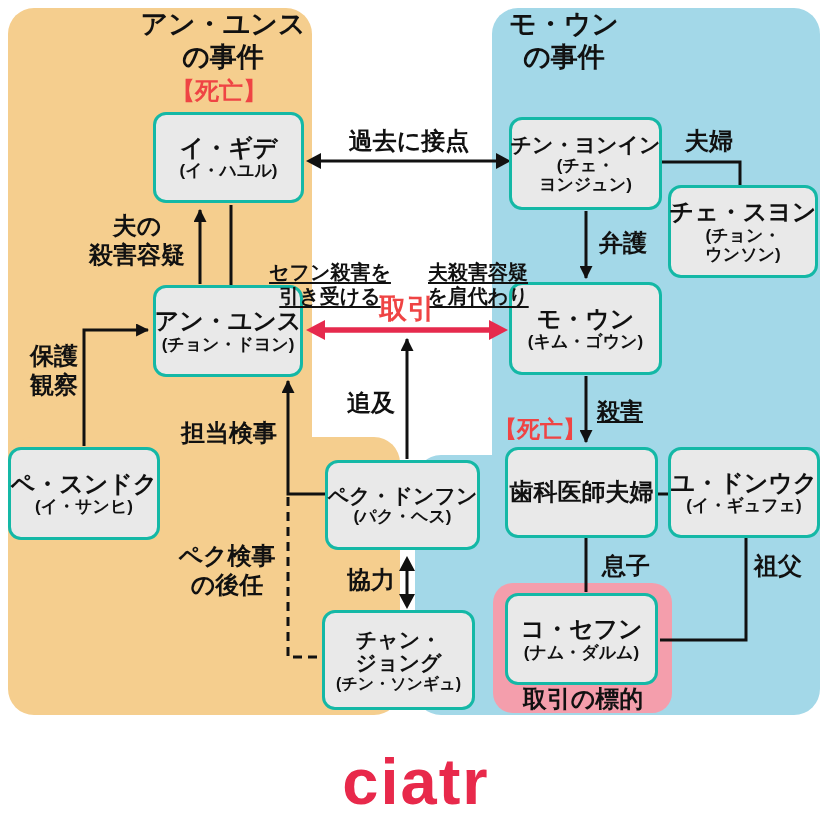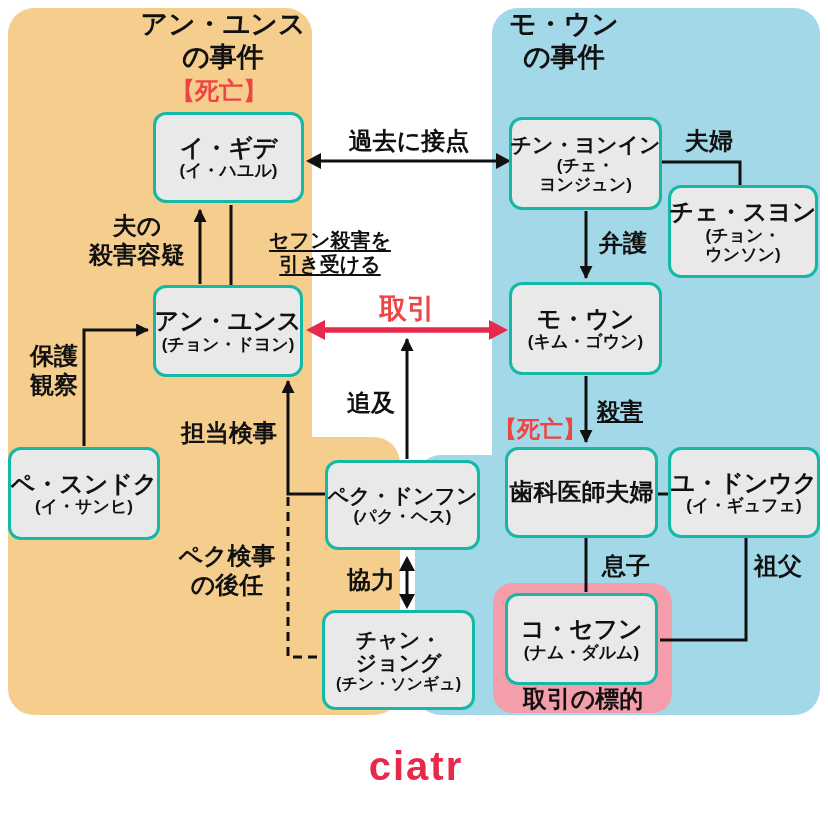--- a/index.html
+++ b/index.html
@@ -30,21 +30,21 @@
   #b-yu{left:668px;top:447px;width:152px;height:91px;}
   #b-jang{left:322px;top:610px;width:153px;height:100px;}
   #b-ko{left:505px;top:593px;width:153px;height:92px;}
   
   .lbl{
     position:absolute;transform:translateX(-50%);text-align:center;
     font-weight:bold;font-size:24px;line-height:1.22;white-space:nowrap;
   }
   .lbl span{display:block;}
   .red{color:#ef4444;}
-  .ul{font-size:20px;}
+  .ul{font-size:20px;margin-top:32px;}
   .ul span{text-decoration:underline;text-decoration-thickness:2px;text-underline-offset:3px;}
   #t-left{left:223px;top:8px;font-size:27px;}
   #t-right{left:564px;top:8px;font-size:27px;}
   #death-top{left:219px;top:76px;}
   #past{left:409px;top:126px;}
   #married{left:709px;top:126px;}
   #h-suspect{left:137px;top:211px;}
   #sehun{left:330px;top:228px;}
   #cover{left:478px;top:228px;}
   #defense{left:623px;top:228px;}
@@ -52,21 +52,21 @@
   #probation{left:54px;top:341px;}
   #prosecutor{left:229px;top:418px;}
   #pursuit{left:371px;top:388px;}
   #murder{left:620px;top:397px;font-size:23px;text-decoration:underline;}
   #death-mid{left:540px;top:415px;font-size:23px;}
   #son{left:626px;top:551px;}
   #grandfather{left:778px;top:551px;}
   #successor{left:227px;top:541px;}
   #coop{left:371px;top:565px;}
   #target{left:583px;top:684px;}
-  #logo{left:416px;top:742px;font-size:40px;font-weight:800;letter-spacing:2px;color:#E8294B;}
+  #logo{left:416px;top:742px;font-size:65px;font-weight:800;letter-spacing:2px;color:#E8294B;}
 </style>
 </head>
 <body>
 
 <div class="stage">
 
   <svg width="828" height="828" viewBox="0 0 828 828">
     <defs>
       <marker id="mArrow" viewBox="0 0 12 12" refX="11" refY="6" markerWidth="13" markerHeight="13" orient="auto" markerUnits="userSpaceOnUse">
         <path d="M0,0 L12,6 L0,12 Z" fill="#111"></path>
@@ -176,20 +176,24 @@
   <div class="lbl" id="h-suspect">
     <span>夫の</span>
     <span>殺害容疑</span>
   </div>
 
   <div class="lbl ul" id="sehun">
     <span>セフン殺害を</span>
     <span>引き受ける</span>
   </div>
 
+  <div class="lbl ul" id="cover">
+    <span>夫殺害容疑</span>
+    <span>を肩代わり</span>
+  </div>
 
   <div class="lbl" id="defense">弁護</div>
   <div class="lbl red" id="deal">取引</div>
 
   <div class="lbl" id="probation">
     <span>保護</span>
     <span>観察</span>
   </div>
 
   <div class="lbl" id="prosecutor">担当検事</div>

